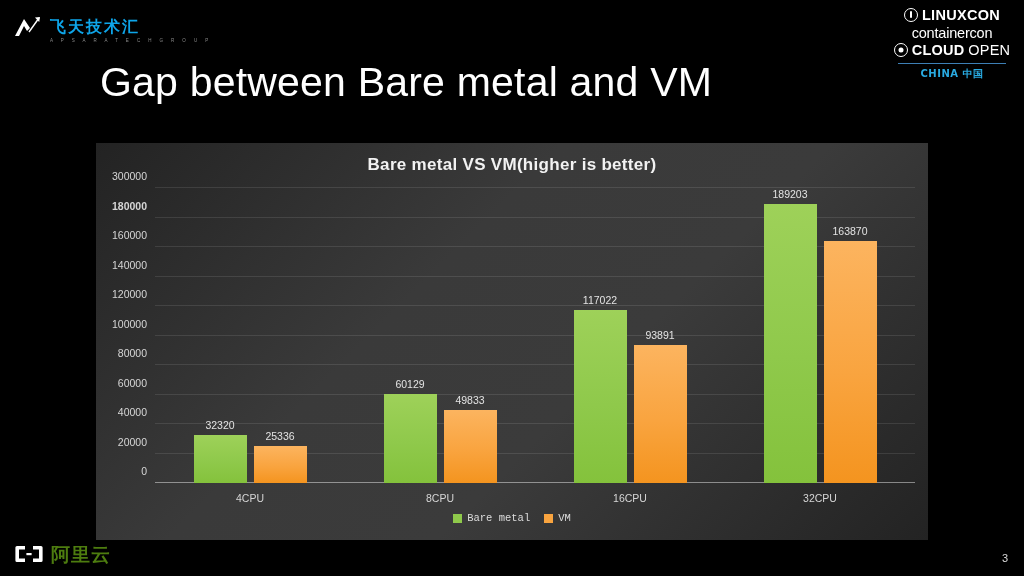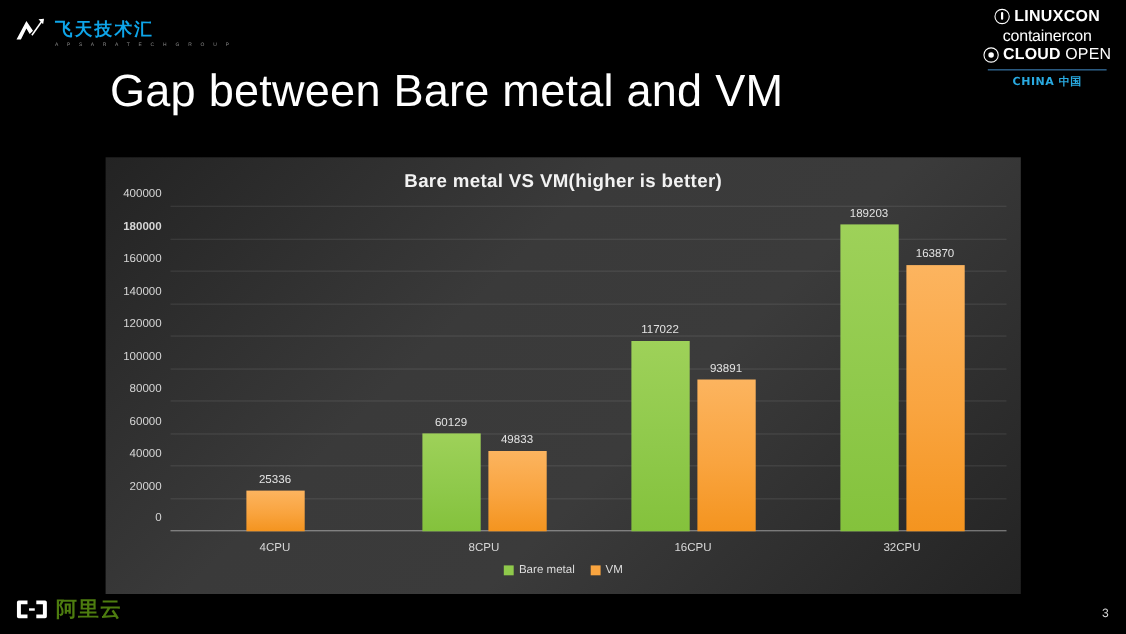--- a/index.html
+++ b/index.html
@@ -58,21 +58,21 @@
   .bar{width:53px;position:relative;}
   .bar .fill{position:absolute;left:0;right:0;bottom:0;top:0;}
   .bar.green .fill{background:linear-gradient(180deg,#9ed159 0%,#8fc94b 55%,#84c23c 100%);}
   .bar.orange .fill{background:linear-gradient(180deg,#fcb45f 0%,#f9a43f 55%,#f4941f 100%);}
   .vlabel{position:absolute;left:50%;transform:translateX(-50%);bottom:100%;margin-bottom:4px;
     color:#e3e3e3;font-size:10.5px;white-space:nowrap;}
   .xlabel{position:absolute;top:100%;margin-top:9px;left:50%;transform:translateX(-50%);
     color:#d6d6d6;font-size:10.5px;white-space:nowrap;}
 
   .legend{position:absolute;bottom:16px;left:0;right:0;display:flex;justify-content:center;
-    align-items:center;gap:14px;}
+    align-items:center;gap:14px;font-family:Liberation Mono, monospace;}
   .legend .item{display:flex;align-items:center;gap:5px;color:#dcdcdc;font-size:10.5px;}
   .legend .swatch{width:9px;height:9px;display:inline-block;}
 
   
   .brand-bl{position:absolute;left:14px;bottom:12px;display:flex;align-items:center;gap:7px;}
   .brand-bl .mark{width:30px;height:20px;position:relative;flex:none;}
   .brand-bl .cn{color:#4d7c0f;font-size:19px;font-weight:bold;letter-spacing:1px;
     font-family:"DejaVu Sans","Liberation Sans",sans-serif;line-height:1;}
   .pageno{position:absolute;right:16px;bottom:12px;color:#d9d9d9;font-size:11px;}
 </style>
@@ -111,21 +111,21 @@
   </div>
 
   <div class="slide-title">Gap between Bare metal and VM</div>
 
   <div class="panel">
     <div class="chart-title">Bare metal VS VM(higher is better)</div>
 
     <div class="plot">
       <div id="gridlines">
           <div class="gridline" style="bottom: 100%;">
-            <span class="ytick" style="bottom: 0px;">400000</span>
+            <span class="ytick" style="bottom: 0px;">300000</span>
           </div>
           <div class="gridline" style="bottom: 90%; font-weight: bold;">
             <span class="ytick" style="bottom: 0px;">180000</span>
           </div>
           <div class="gridline" style="bottom: 80%;">
             <span class="ytick" style="bottom: 0px;">160000</span>
           </div>
           <div class="gridline" style="bottom: 70%;">
             <span class="ytick" style="bottom: 0px;">140000</span>
           </div>
@@ -146,20 +146,24 @@
           </div>
           <div class="gridline" style="bottom: 10%;">
             <span class="ytick" style="bottom: 0px;">20000</span>
           </div>
           <div class="gridline zero" style="bottom: 0%;">
             <span class="ytick" style="bottom: 0px;">0</span>
           </div>
         </div>
       <div class="bars" id="bars">
           <div class="group">
+            <div class="bar green" style="height: 16.16%;">
+              <div class="fill"></div>
+              <span class="vlabel">32320</span>
+            </div>
             <div class="bar orange" style="height: 12.668%;">
               <div class="fill"></div>
               <span class="vlabel">25336</span>
             </div>
             <span class="xlabel">4CPU</span>
           </div>
           <div class="group">
             <div class="bar green" style="height: 30.0645%;">
               <div class="fill"></div>
               <span class="vlabel">60129</span>

